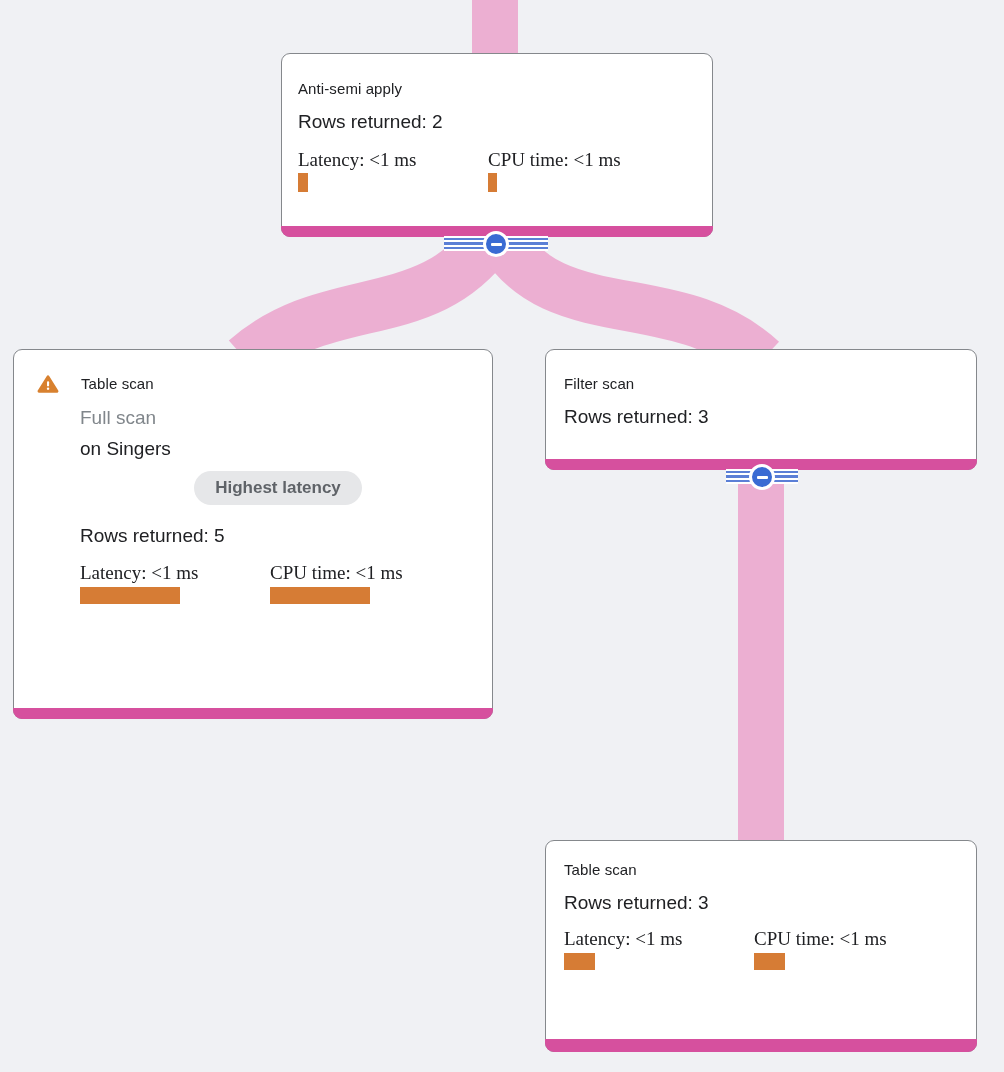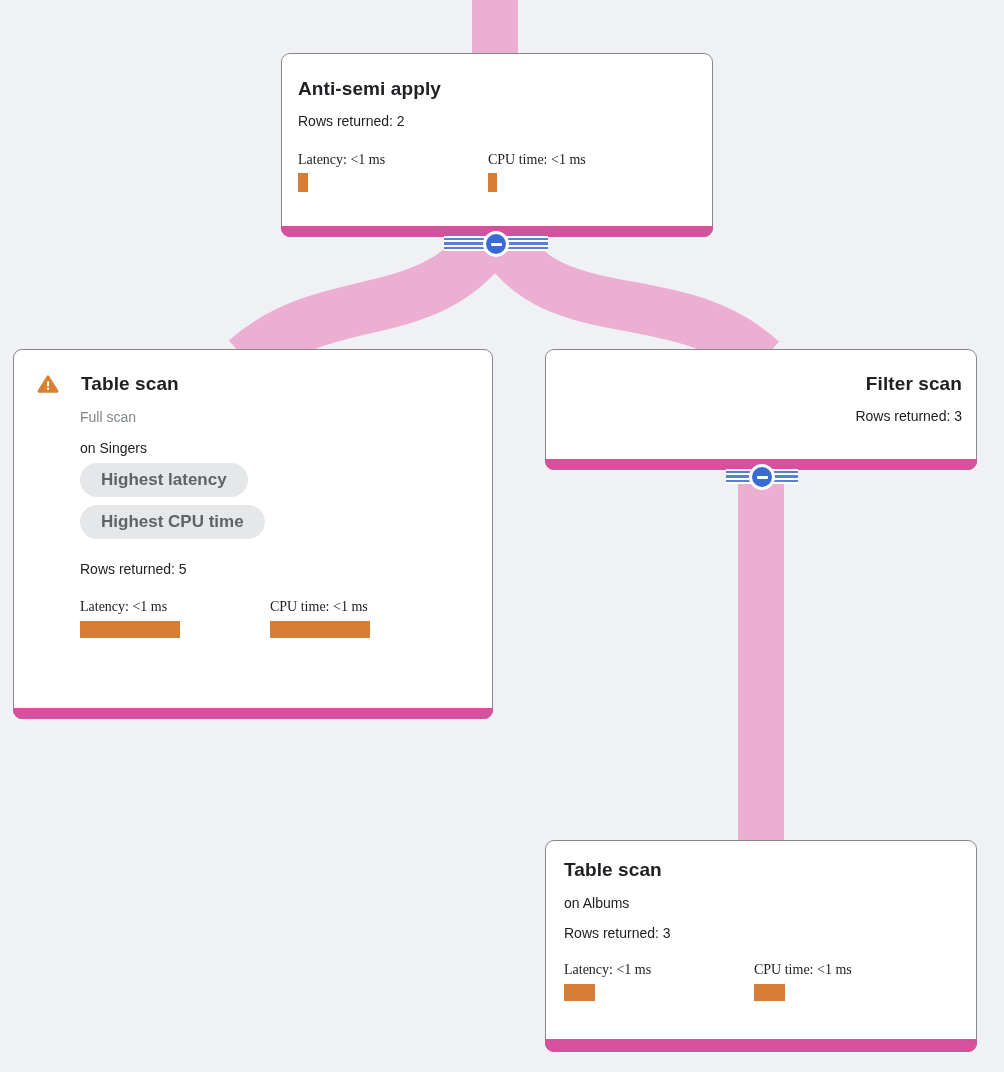--- a/index.html
+++ b/index.html
@@ -12,43 +12,43 @@
   body{background:var(--bg); font-family:"Liberation Sans", sans-serif;}
   .canvas{position:relative; width:1004px; height:1072px; overflow:hidden; background:var(--bg);}
   .edges{position:absolute; left:0; top:0; z-index:1;}
 
   .card{position:absolute; z-index:2; box-sizing:border-box; background:var(--card-bg);
         border:1px solid var(--card-border); border-radius:9px;}
   .accent{position:absolute; left:-1px; right:-1px; bottom:-1px; height:11px;
           background:var(--accent-magenta); border-radius:0 0 9px 9px;}
   .accent.thick{height:13px;}
 
-  .title{font-size:19px; font-weight:700; line-height:26px; color:var(--text-primary); letter-spacing:.1px;}
-  .body-line{font-size:14px; line-height:21px; color:var(--text-primary);}
+  .title{font-size:15px; font-weight:400; line-height:26px; color:var(--text-primary); letter-spacing:.1px;}
+  .body-line{font-size:19px; line-height:21px; color:var(--text-primary);}
   .muted{color:var(--text-secondary);}
 
   .card-anti{left:281px; top:53px; width:432px; height:184px;}
   .card-anti .inner{padding:22px 16px 0 16px;}
   .card-singers{left:13px; top:349px; width:480px; height:370px;}
   .card-singers .inner{padding:21px 16px 0 23px;}
   .card-filter{left:545px; top:349px; width:432px; height:121px;}
-  .card-filter .inner{padding:21px 14px 0 18px;text-align:right;}
+  .card-filter .inner{padding:21px 6px 0 18px;}
   .card-albums{left:545px; top:840px; width:432px; height:212px;}
   .card-albums .inner{padding:16px 18px 0 18px;}
 
   .hdr{display:flex; align-items:flex-start;}
   .warn{width:22px; height:20px; margin-top:3px; flex:0 0 auto;}
   .hdr .title{margin-left:22px;}
   .indent{margin-left:43px;}
 
   .rows{margin-top:9px;}
   .sub{margin-top:10px;}
   .scan-type{margin-top:10px;}
 
-  .badges{margin-top:4px; display:flex; flex-direction:column; align-items:flex-start; gap:8px;}
+  .badges{margin-top:12px; display:flex; flex-direction:column; align-items:center; gap:8px;}
   .badge{background:var(--badge-bg); color:var(--badge-text); font-size:17px; font-weight:600;
          height:34px; line-height:34px; padding:0 21px; border-radius:17px; white-space:nowrap;}
   .rows-after-badges{margin-top:20px;}
 
   .metrics{display:flex; margin-top:17px;font-family:Liberation Serif, serif;}
   .card-singers .metrics{margin-top:16px;}
   .card-albums .metrics{margin-top:15px;}
   .metric{width:190px;}
   .bar{height:17px; background:var(--bar-orange); margin-top:4px;}
   .bar.tall{height:19px; margin-top:3px;}
@@ -110,21 +110,20 @@
           <rect x="10.9" y="8" width="2.3" height="5.6" rx="1" fill="#ffffff"></rect>
           <circle cx="12.05" cy="16.1" r="1.35" fill="#ffffff"></circle>
         </svg>
         <div class="title">Table scan</div>
       </div>
       <div class="indent">
         <div class="body-line muted scan-type">Full scan</div>
         <div class="body-line sub">on Singers</div>
         <div class="badges">
           <div class="badge">Highest latency</div>
-          <div class="badge">Highest CPU time</div>
         </div>
         <div class="body-line rows-after-badges">Rows returned: 5</div>
         <div class="metrics">
           <div class="metric">
             <div class="body-line">Latency: &lt;1 ms</div>
             <div class="bar" style="width: 100px;"></div>
           </div>
           <div class="metric">
             <div class="body-line">CPU time: &lt;1 ms</div>
             <div class="bar" style="width: 100px;"></div>
@@ -139,21 +138,20 @@
     <div class="inner">
       <div class="title">Filter scan</div>
       <div class="body-line rows">Rows returned: 3</div>
     </div>
     <div class="accent"></div>
   </div>
 
   <div class="card card-albums">
     <div class="inner">
       <div class="title">Table scan</div>
-      <div class="body-line sub">on Albums</div>
       <div class="body-line rows">Rows returned: 3</div>
       <div class="metrics">
         <div class="metric">
           <div class="body-line">Latency: &lt;1 ms</div>
           <div class="bar" style="width: 31px;"></div>
         </div>
         <div class="metric">
           <div class="body-line">CPU time: &lt;1 ms</div>
           <div class="bar" style="width: 31px;"></div>
         </div>

